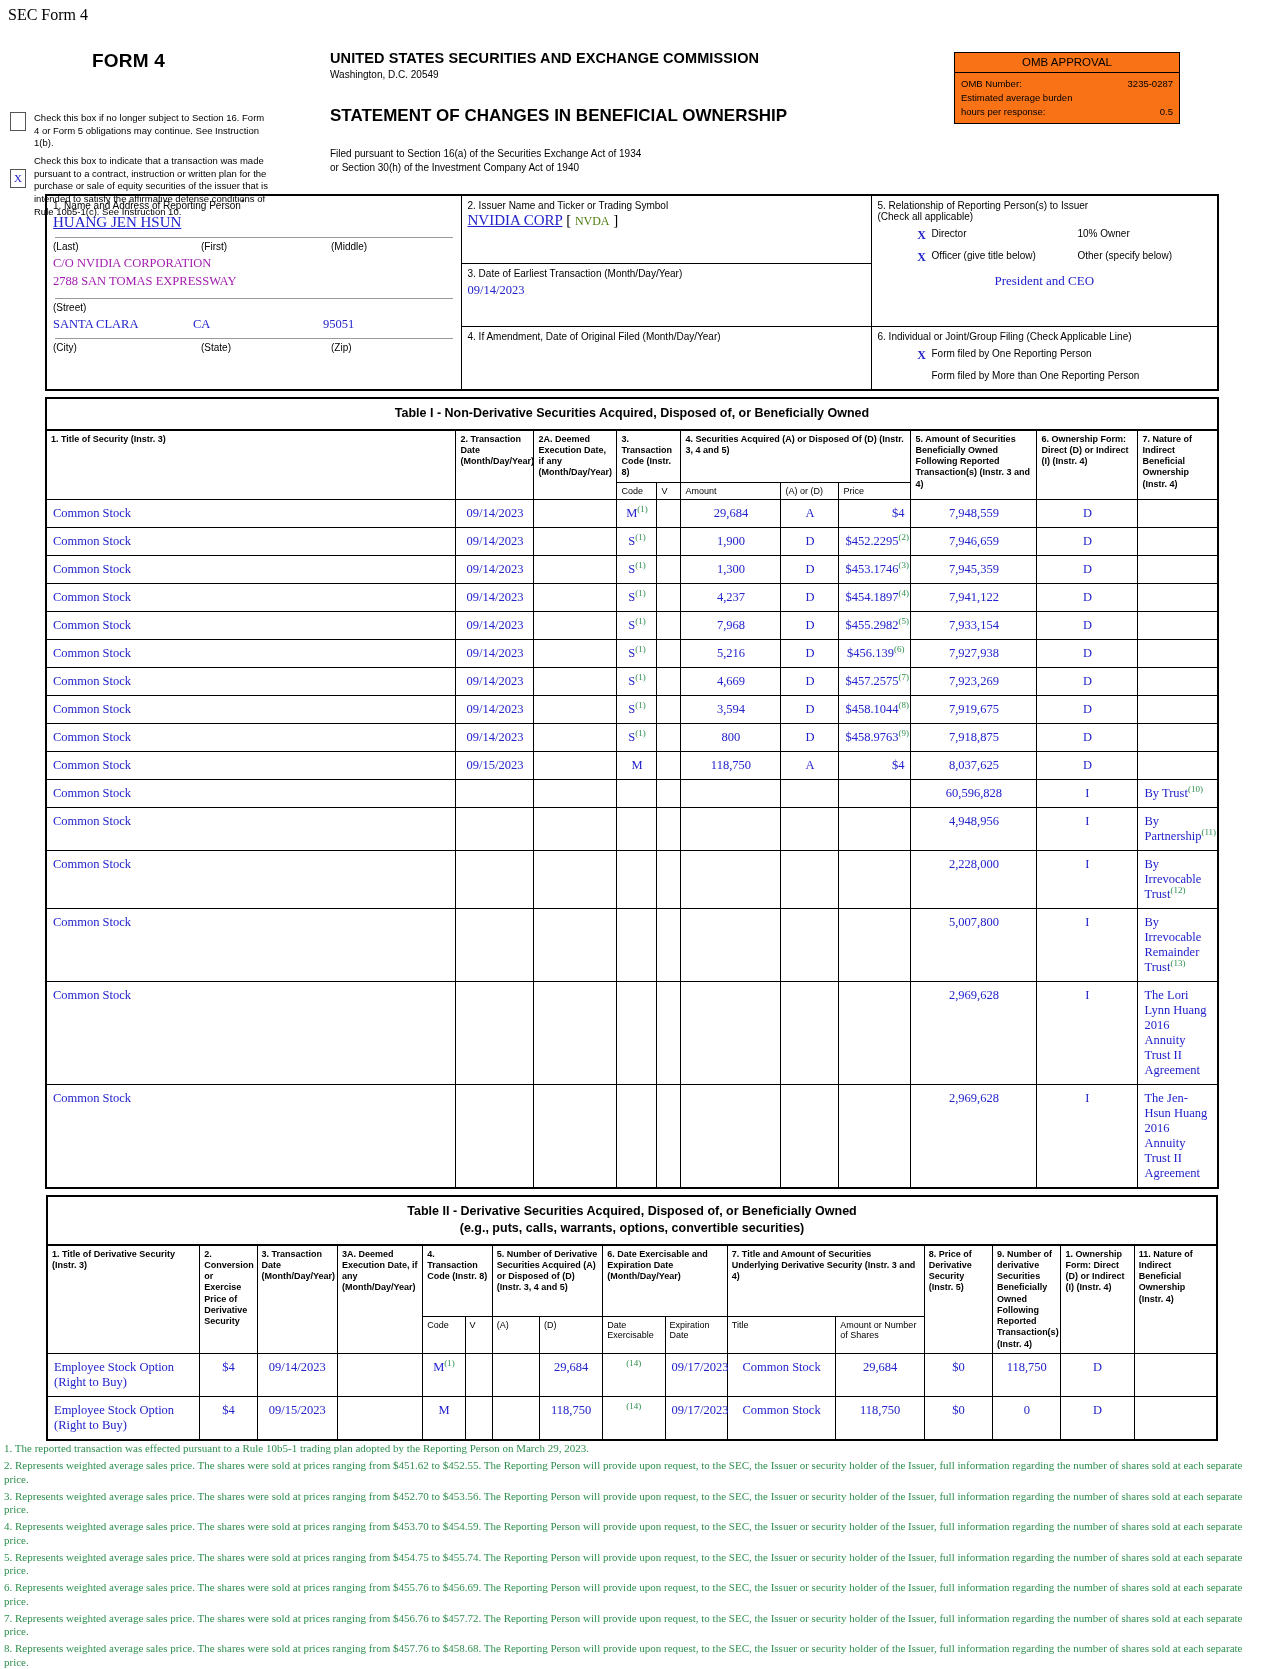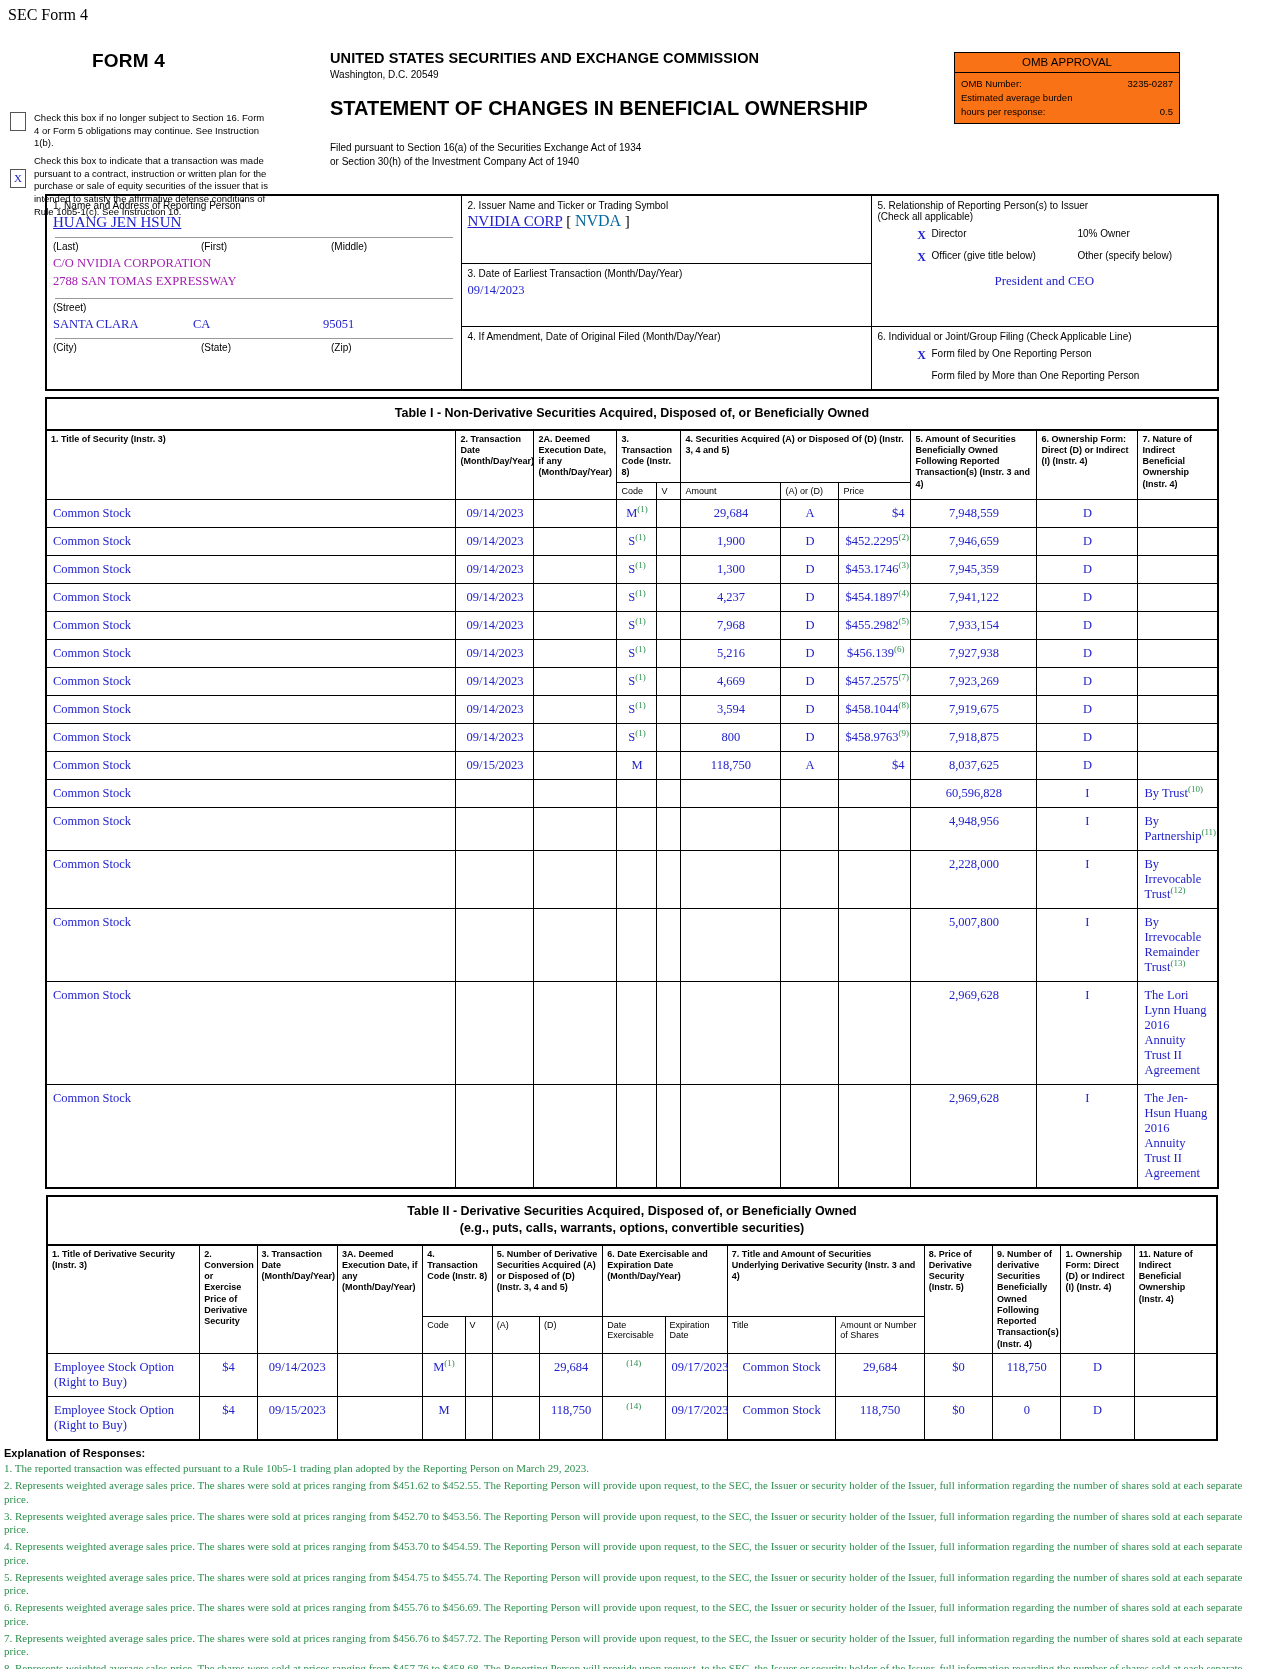--- a/index.html
+++ b/index.html
@@ -33,21 +33,21 @@
     font-size: 19px; font-weight: bold;
     letter-spacing: .2px;
   }
   .center-hdr {
     position: absolute;
     left: 330px; top: 26px; width: 540px;
     text-align: left;
   }
   .center-hdr .l1 { font-size: 14.5px; font-weight: bold; letter-spacing: .1px; }
   .center-hdr .l2 { font-size: 10px; margin-top: 3px; }
-  .center-hdr .l3 { font-size: 20px; font-weight: bold; margin-top: 17px; }
+  .center-hdr .l3 { font-size: 17px; font-weight: bold; margin-top: 26px; }
   .center-hdr .l4 { font-size: 10px; margin-top: 21px; line-height: 1.35; }
 
   .omb-box {
     position: absolute;
     right: 84px; top: 28px;
     width: 224px;
     border: 1px solid #000;
     background:#f97316;
   }
   .omb-title {
@@ -104,21 +104,21 @@
   }
   .csz { display:flex; font-family:"Liberation Serif", serif; font-size:12.5px; color:#2222cc; padding: 4px 6px 3px 6px; }
   .csz span:nth-child(1){ width: 140px; }
   .csz span:nth-child(2){ width: 130px; }
 
   .issuer-name {
     font-family:"Liberation Serif", serif;
     font-size: 15px;
   }
   .issuer-name a { color:#2222cc; text-decoration: underline; }
-  .ticker { font-size: 16px; color:#0369a1; font-variant: small-caps; }
+  .ticker { font-size: 12px; color:#4d7c0f; font-variant: small-caps; }
   .date-val { font-family:"Liberation Serif", serif; font-size:12.5px; color:#2222cc; padding-top:3px; }
 
   .rel-grid { display: grid; grid-template-columns: 34px 20px 130px 1fr; font-size: 10px; row-gap: 7px; align-items: start; margin-top: 6px; }
   .xmark { color:#2222cc; font-family:"Liberation Serif", serif; font-size: 12px; font-weight: bold; text-align:center;}
   .title-ctr { text-align:center; font-family:"Liberation Serif", serif; font-size: 13px; color:#2222cc; margin-top: 8px; }
   .file-grid { display:grid; grid-template-columns: 34px 20px 1fr; font-size:10px; row-gap: 7px; margin-top: 6px; }
 
   
   .tbl {
     width: 1172px;
@@ -631,21 +631,20 @@
           <td class="d c"><span>Common Stock</span></td>
           <td class="d c"><span>118,750</span></td>
           <td class="d c"><span>$0</span></td>
           <td class="d c"><span>0</span></td>
           <td class="d c"><span>D</span></td>
           <td class="d "><span></span></td>
         </tr>
       </tbody>
   </table>
 
-  <div class="expl-title">Explanation of Responses:</div>
   <div id="expl-list">
       <div class="expl">1. The reported transaction was effected pursuant to a Rule 10b5-1 trading plan adopted by the Reporting Person on March 29, 2023.</div>
       <div class="expl">2. Represents weighted average sales price. The shares were sold at prices ranging from $451.62 to $452.55. The Reporting Person will provide upon request, to the SEC, the Issuer or security holder of the Issuer, full information regarding the number of shares sold at each separate price.</div>
       <div class="expl">3. Represents weighted average sales price. The shares were sold at prices ranging from $452.70 to $453.56. The Reporting Person will provide upon request, to the SEC, the Issuer or security holder of the Issuer, full information regarding the number of shares sold at each separate price.</div>
       <div class="expl">4. Represents weighted average sales price. The shares were sold at prices ranging from $453.70 to $454.59. The Reporting Person will provide upon request, to the SEC, the Issuer or security holder of the Issuer, full information regarding the number of shares sold at each separate price.</div>
       <div class="expl">5. Represents weighted average sales price. The shares were sold at prices ranging from $454.75 to $455.74. The Reporting Person will provide upon request, to the SEC, the Issuer or security holder of the Issuer, full information regarding the number of shares sold at each separate price.</div>
       <div class="expl">6. Represents weighted average sales price. The shares were sold at prices ranging from $455.76 to $456.69. The Reporting Person will provide upon request, to the SEC, the Issuer or security holder of the Issuer, full information regarding the number of shares sold at each separate price.</div>
       <div class="expl">7. Represents weighted average sales price. The shares were sold at prices ranging from $456.76 to $457.72. The Reporting Person will provide upon request, to the SEC, the Issuer or security holder of the Issuer, full information regarding the number of shares sold at each separate price.</div>
       <div class="expl">8. Represents weighted average sales price. The shares were sold at prices ranging from $457.76 to $458.68. The Reporting Person will provide upon request, to the SEC, the Issuer or security holder of the Issuer, full information regarding the number of shares sold at each separate price.</div>
     </div>

